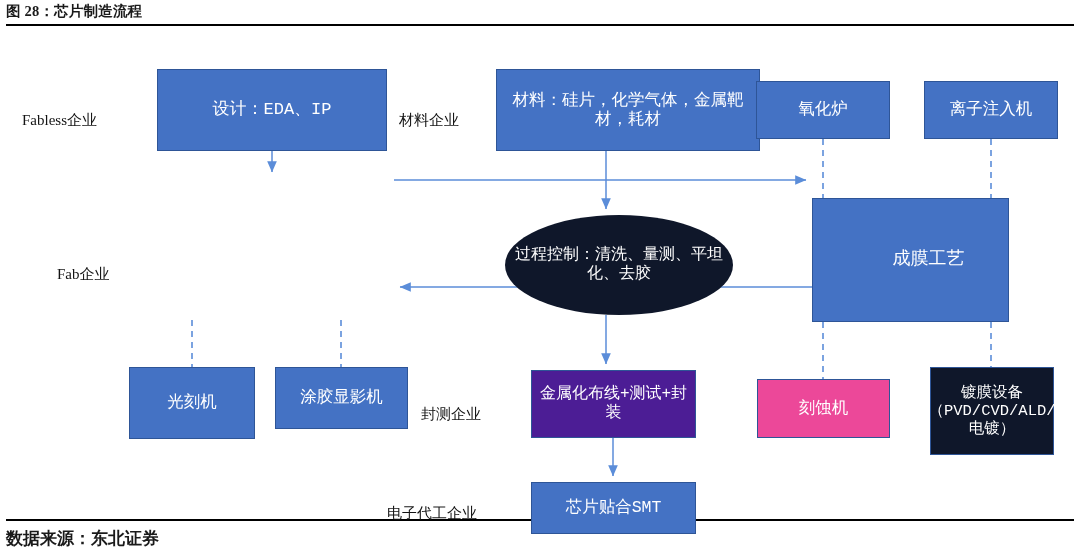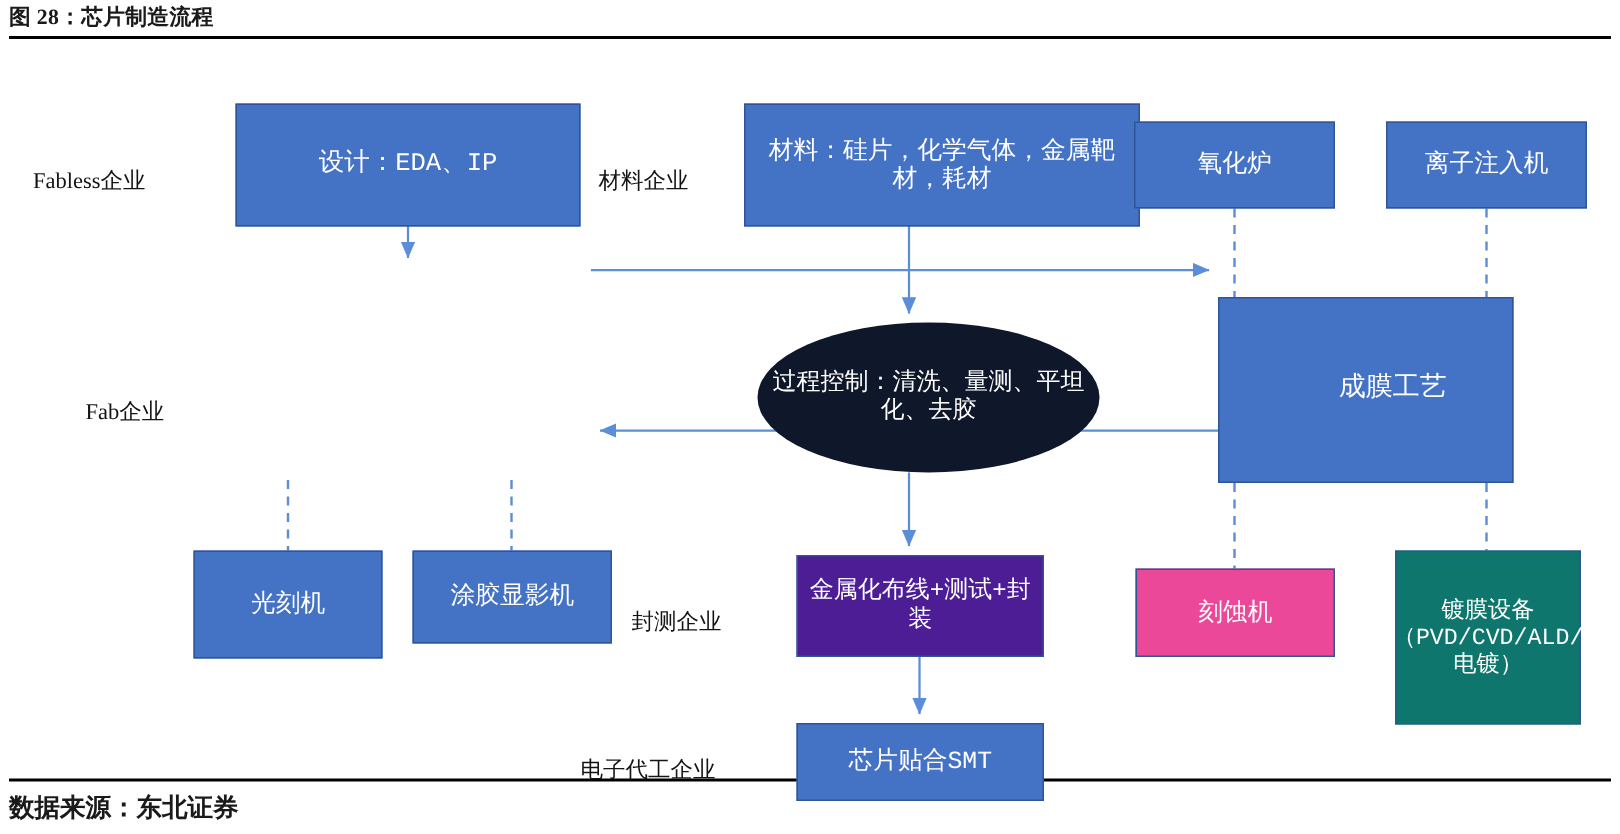--- a/index.html
+++ b/index.html
@@ -132,21 +132,21 @@
       </div>
       <div class="node bordered" style="left: 275px; top: 341px; width: 133px; height: 62px; font-size: 16.5px; background: rgb(68, 114, 196); color: rgb(255, 255, 255);">
         <span>涂胶显影机</span>
       </div>
       <div class="node bordered" style="left: 531px; top: 344px; width: 165px; height: 68px; font-size: 16px; background: #4c1d95; color: rgb(255, 255, 255);">
         <span>金属化布线+测试+封装</span>
       </div>
       <div class="node bordered" style="left: 757px; top: 353px; width: 133px; height: 59px; font-size: 16.5px; background: #ec4899; color: rgb(255, 255, 255);">
         <span>刻蚀机</span>
       </div>
-      <div class="node bordered" style="left: 930px; top: 341px; width: 124px; height: 116px; font-size: 15.5px; background: #0f766e; color: rgb(255, 255, 255);">
+      <div class="node bordered" style="left: 930px; top: 341px; width: 124px; height: 88px; font-size: 15.5px; background: #0f172a; color: rgb(255, 255, 255);">
         <span>镀膜设备（PVD/CVD/ALD/电镀）</span>
       </div>
       <div class="node bordered" style="left: 531px; top: 456px; width: 165px; height: 52px; font-size: 16.5px; background: rgb(68, 114, 196); color: rgb(255, 255, 255); text-align: right;">
         <span>芯片贴合SMT</span>
       </div>
     </div>
 
 <div class="rule-bottom"></div>
     <div class="fig-source">数据来源：东北证券</div>
   </div>

